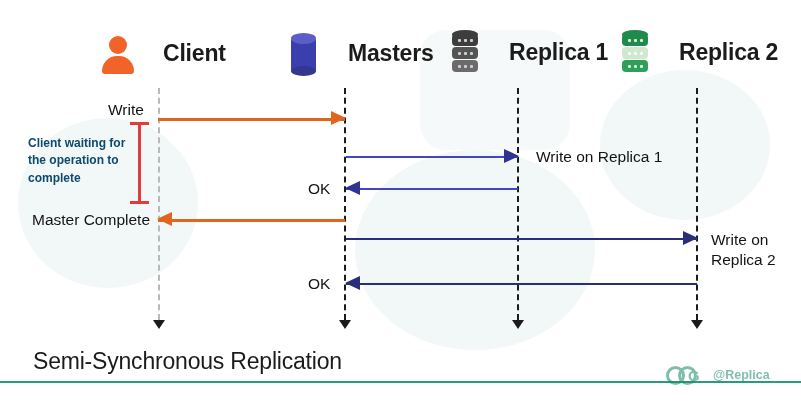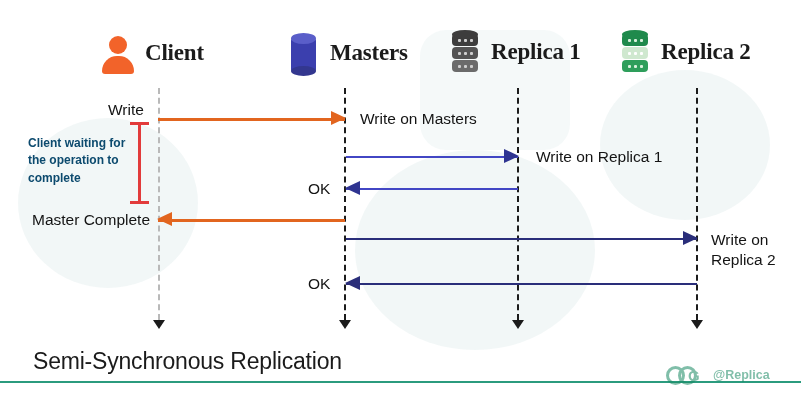--- a/index.html
+++ b/index.html
@@ -27,23 +27,22 @@
     background:#f2f7f7;
     opacity:.8;
     pointer-events:none;
   }
 
   
   .actor {
     position:absolute;
     display:flex;
     align-items:center;
-    gap:9px;
+    gap:27px;
     white-space:nowrap;
-    font-family:Liberation Serif, serif;
   }
   .actor-label {
     font-size:23px;
     font-weight:700;
     color:#1b1b1b;
     letter-spacing:-0.2px;
   }
   .icon-wrap { position:relative; width:36px; height:42px; flex:0 0 36px; }
 
   
@@ -275,21 +274,20 @@
   <div class="lifeline-arrow" style="left:512px; top:320px; border-top:9px solid #1b1b1b;"></div>
 
   <div class="lifeline dark" style="left:696px; top:88px; height:232px;"></div>
   <div class="lifeline-arrow" style="left:691px; top:320px; border-top:9px solid #1b1b1b;"></div>
 
   <div class="msg" style="left:158px; top:118px; width:187px;">
     <div class="msg-line" style="border-top:3px solid #e2651f;"></div>
     <div class="msg-head" style="right:-1px; border-left:15px solid #e2651f;"></div>
   </div>
   <div class="lbl" style="left:108px; top:100px;">Write</div>
-  <div class="lbl" style="left:360px; top:109px;">Write on Masters</div>
 
   <div class="msg" style="left:346px; top:156px; width:172px;">
     <div class="msg-line" style="border-top:2.5px solid #4246c4;"></div>
     <div class="msg-head" style="right:-1px; border-left:15px solid #2f3491;"></div>
   </div>
   <div class="lbl" style="left:536px; top:147px;">Write on Replica 1</div>
 
   <div class="msg" style="left:346px; top:188px; width:172px;">
     <div class="msg-line" style="border-top:2.5px solid #4246c4;"></div>
     <div class="msg-head" style="left:-1px; border-right:15px solid #2f3491;"></div>

